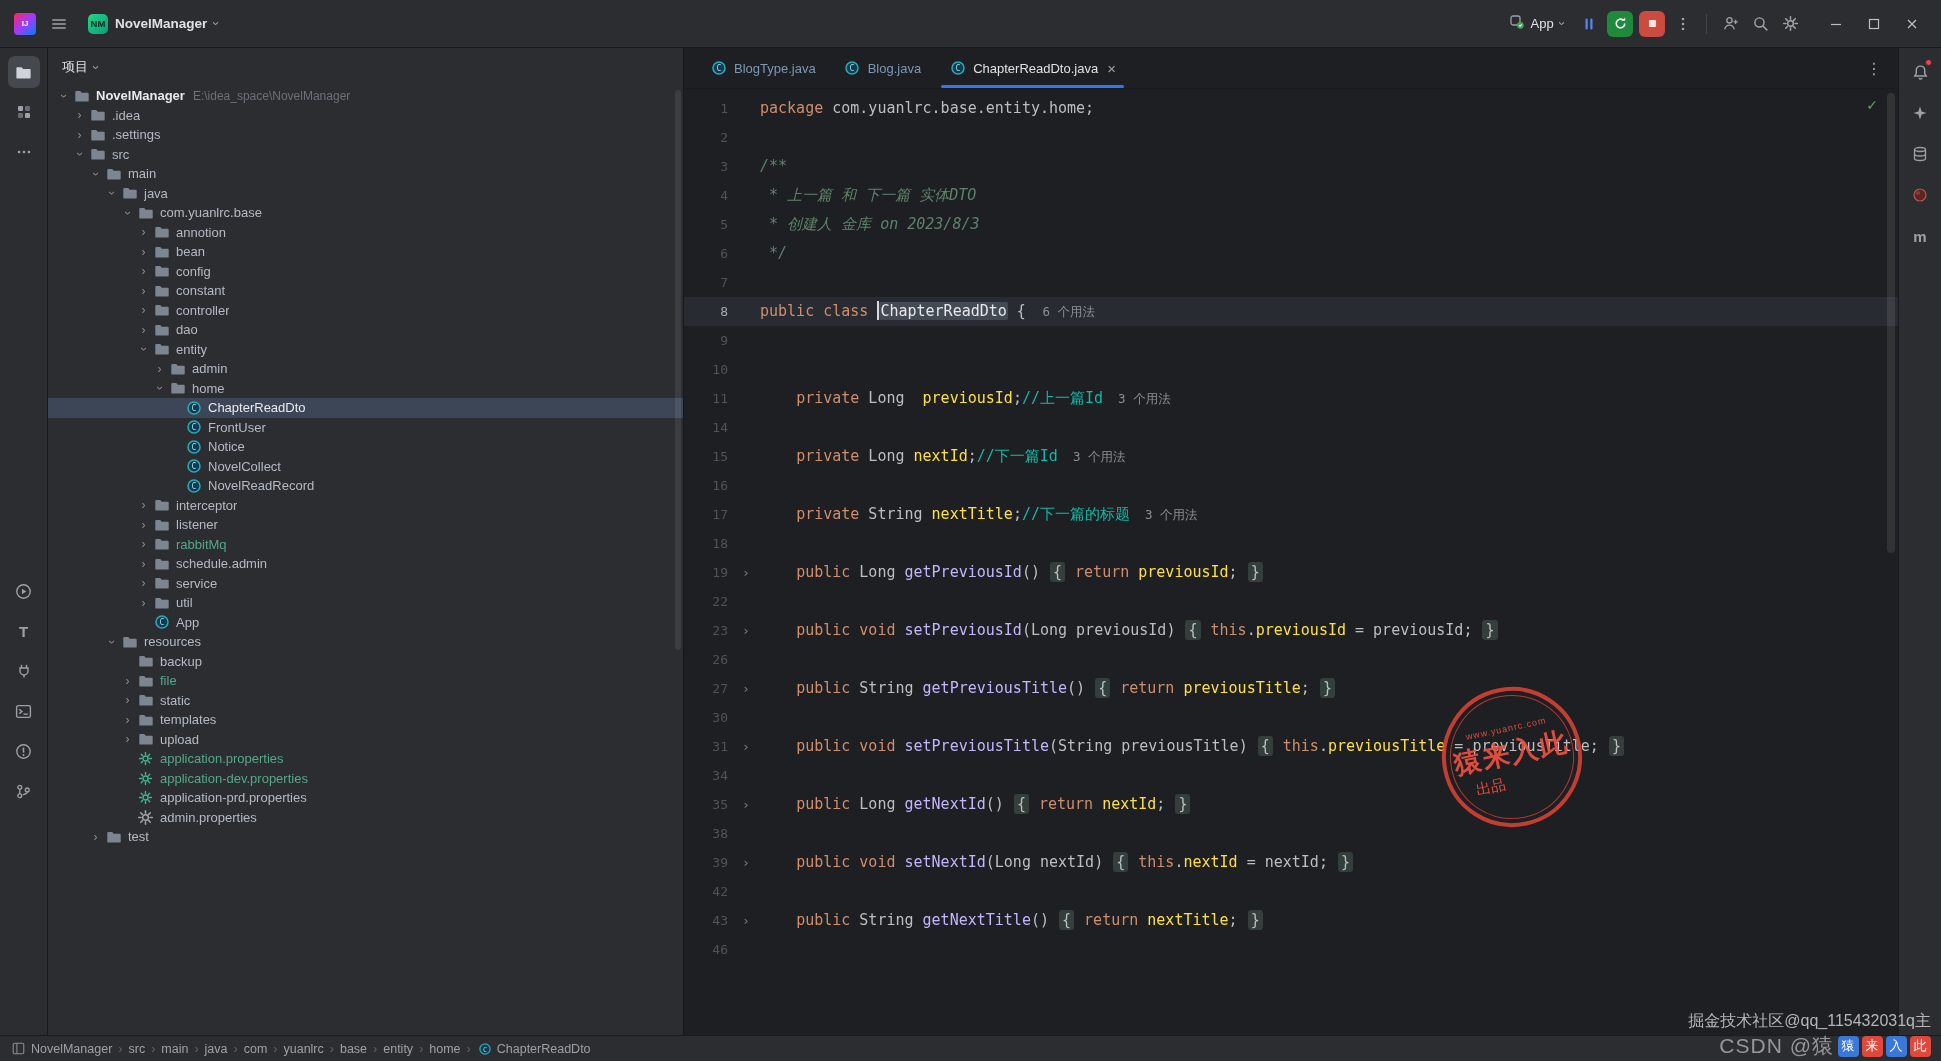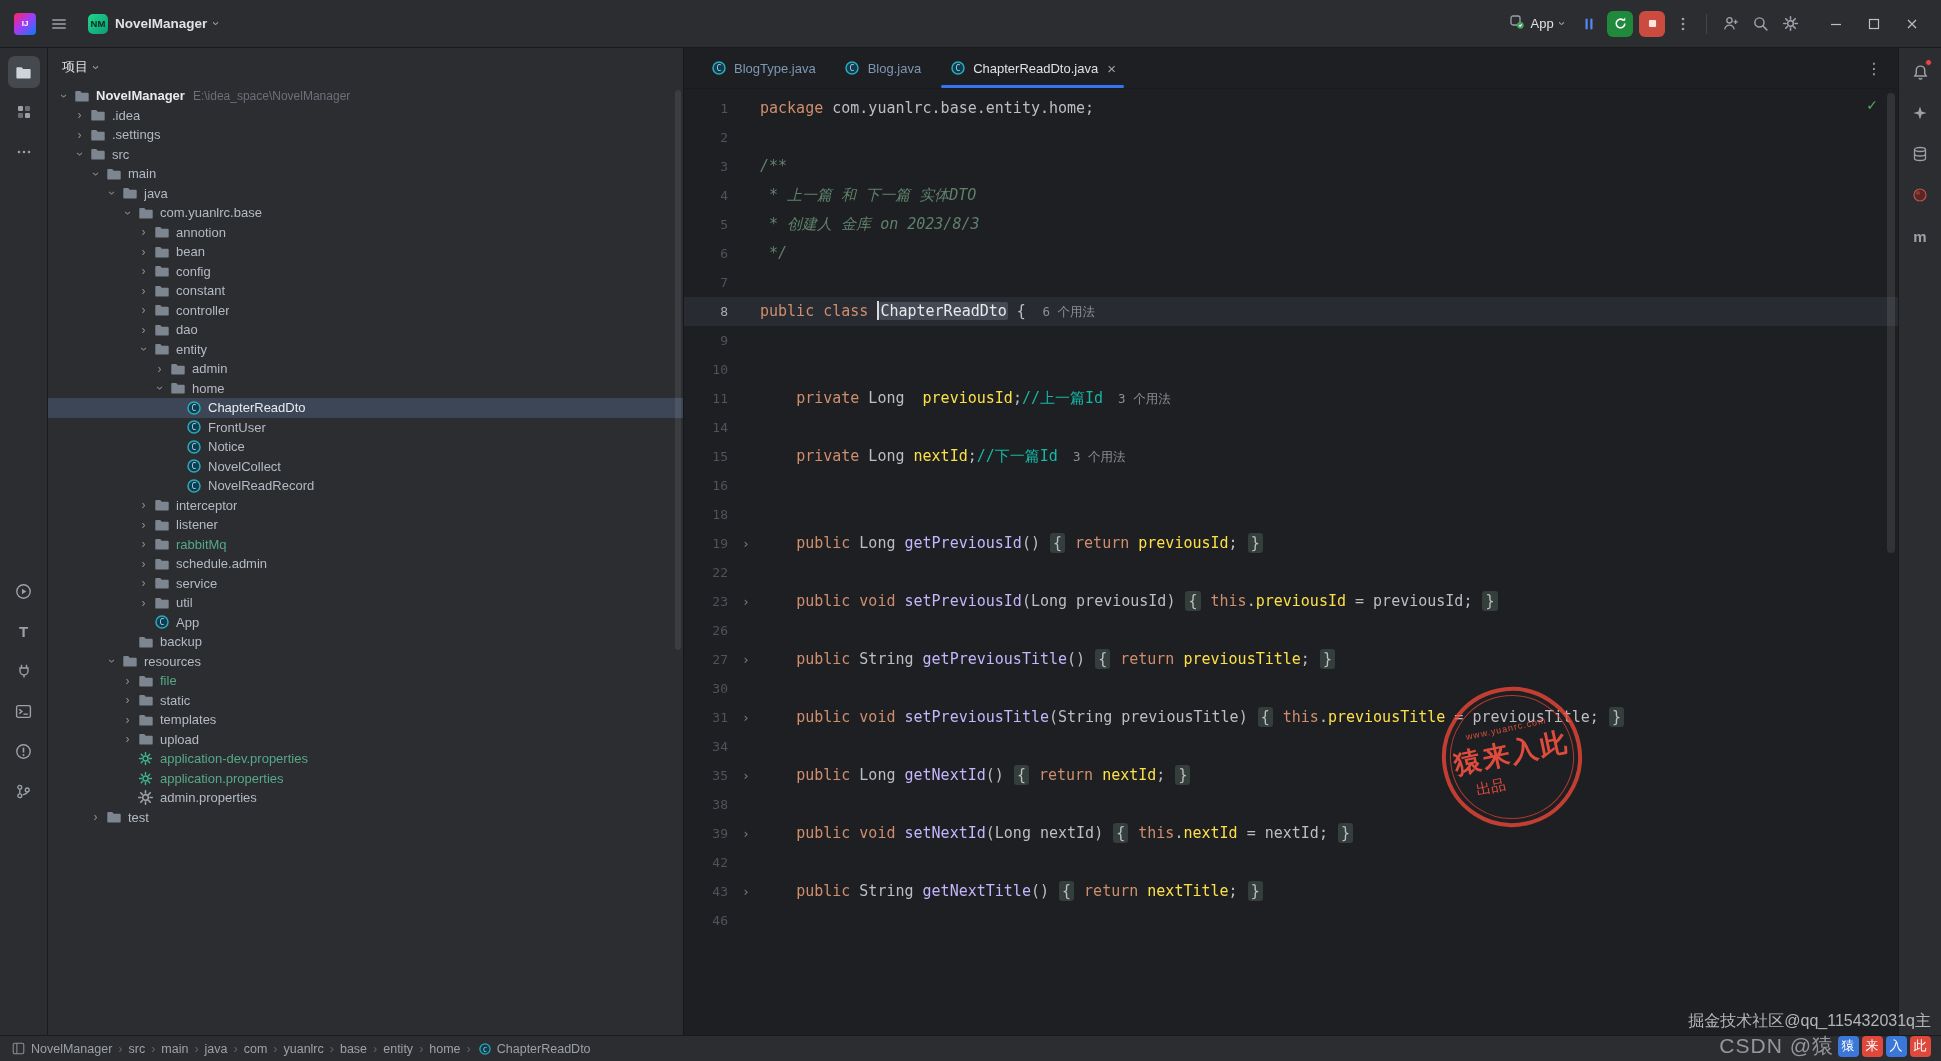--- a/index.html
+++ b/index.html
@@ -506,38 +506,38 @@
           <div class="trow" data-name="tree-item-app" style="padding-left: 88px;">
             <span class="tchev" data-name="tree-chevron-spacer"></span>
             <span class="ticon16" data-name="class-icon">
               <svg width="16" height="16" viewBox="0 0 16 16">
                 <circle cx="8" cy="8" r="6" fill="#103b52" stroke="#2aacb8" stroke-width="1.5"></circle>
                 <text x="8" y="11.2" text-anchor="middle" font-size="8" font-family="DejaVu Sans Mono, monospace" fill="#a8dde8">C</text>
               </svg>
             </span>
             <span class="tlbl" data-name="tree-item-label">App</span>
           </div>
-          <div class="trow" data-name="tree-item-backup" style="padding-left: 72px;">
-            <span class="tchev" data-name="tree-chevron-spacer"></span>
-            <span class="ticon16" data-name="folder-icon">
-              <svg width="16" height="16" viewBox="0 0 16 16">
-                <path d="M2.2 3h4l1.5 1.8h6.1c.5 0 .9.4.9.9v7c0 .5-.4.9-.9.9H2.2c-.5 0-.9-.4-.9-.9V3.9c0-.5.4-.9.9-.9z" fill="#7d8591"></path>
-              </svg>
-            </span>
-            <span class="tlbl" data-name="tree-item-label">backup</span>
-          </div>
           <div class="trow" data-name="tree-item-resources" style="padding-left: 56px;">
             <span class="tchev open" data-name="tree-chevron-icon">›</span>
             <span class="ticon16" data-name="folder-icon">
               <svg width="16" height="16" viewBox="0 0 16 16">
                 <path d="M2.2 3h4l1.5 1.8h6.1c.5 0 .9.4.9.9v7c0 .5-.4.9-.9.9H2.2c-.5 0-.9-.4-.9-.9V3.9c0-.5.4-.9.9-.9z" fill="#7d8591"></path>
               </svg>
             </span>
             <span class="tlbl" data-name="tree-item-label">resources</span>
           </div>
+          <div class="trow" data-name="tree-item-backup" style="padding-left: 72px;">
+            <span class="tchev" data-name="tree-chevron-spacer"></span>
+            <span class="ticon16" data-name="folder-icon">
+              <svg width="16" height="16" viewBox="0 0 16 16">
+                <path d="M2.2 3h4l1.5 1.8h6.1c.5 0 .9.4.9.9v7c0 .5-.4.9-.9.9H2.2c-.5 0-.9-.4-.9-.9V3.9c0-.5.4-.9.9-.9z" fill="#7d8591"></path>
+              </svg>
+            </span>
+            <span class="tlbl" data-name="tree-item-label">backup</span>
+          </div>
           <div class="trow" data-name="tree-item-file" style="padding-left: 72px;">
             <span class="tchev" data-name="tree-chevron-icon">›</span>
             <span class="ticon16" data-name="folder-icon">
               <svg width="16" height="16" viewBox="0 0 16 16">
                 <path d="M2.2 3h4l1.5 1.8h6.1c.5 0 .9.4.9.9v7c0 .5-.4.9-.9.9H2.2c-.5 0-.9-.4-.9-.9V3.9c0-.5.4-.9.9-.9z" fill="#7d8591"></path>
               </svg>
             </span>
             <span class="tlbl" data-name="tree-item-label" style="color: rgb(86, 168, 137);">file</span>
           </div>
           <div class="trow" data-name="tree-item-static" style="padding-left: 72px;">
@@ -560,43 +560,55 @@
           </div>
           <div class="trow" data-name="tree-item-upload" style="padding-left: 72px;">
             <span class="tchev" data-name="tree-chevron-icon">›</span>
             <span class="ticon16" data-name="folder-icon">
               <svg width="16" height="16" viewBox="0 0 16 16">
                 <path d="M2.2 3h4l1.5 1.8h6.1c.5 0 .9.4.9.9v7c0 .5-.4.9-.9.9H2.2c-.5 0-.9-.4-.9-.9V3.9c0-.5.4-.9.9-.9z" fill="#7d8591"></path>
               </svg>
             </span>
             <span class="tlbl" data-name="tree-item-label">upload</span>
           </div>
-          <div class="trow" data-name="tree-item-application-dev-properties" style="padding-left: 72px;">
+          <div class="trow" data-name="tree-item-application-properties" style="padding-left: 72px;">
             <span class="tchev" data-name="tree-chevron-spacer"></span>
             <span class="ticon16" data-name="gear-teal-icon">
               <svg width="15" height="15" viewBox="0 0 16 16">
                 <g stroke="#3fb68b" stroke-width="1.5" fill="none" stroke-linecap="round">
                   <circle cx="8" cy="8" r="2.7"></circle>
                   <path d="M8 1.6v2.1M8 12.3v2.1M1.6 8h2.1M12.3 8h2.1M3.5 3.5l1.5 1.5M11 11l1.5 1.5M12.5 3.5L11 5M5 11l-1.5 1.5"></path>
                 </g>
               </svg>
             </span>
-            <span class="tlbl" data-name="tree-item-label" style="color: rgb(86, 168, 137);">application-dev.properties</span>
-          </div>
-          <div class="trow" data-name="tree-item-application-properties" style="padding-left: 72px;">
+            <span class="tlbl" data-name="tree-item-label" style="color: rgb(86, 168, 137);">application.properties</span>
+          </div>
+          <div class="trow" data-name="tree-item-application-dev-properties" style="padding-left: 72px;">
             <span class="tchev" data-name="tree-chevron-spacer"></span>
             <span class="ticon16" data-name="gear-teal-icon">
               <svg width="15" height="15" viewBox="0 0 16 16">
                 <g stroke="#3fb68b" stroke-width="1.5" fill="none" stroke-linecap="round">
                   <circle cx="8" cy="8" r="2.7"></circle>
                   <path d="M8 1.6v2.1M8 12.3v2.1M1.6 8h2.1M12.3 8h2.1M3.5 3.5l1.5 1.5M11 11l1.5 1.5M12.5 3.5L11 5M5 11l-1.5 1.5"></path>
                 </g>
               </svg>
             </span>
-            <span class="tlbl" data-name="tree-item-label" style="color: rgb(86, 168, 137);">application.properties</span>
+            <span class="tlbl" data-name="tree-item-label" style="color: rgb(86, 168, 137);">application-dev.properties</span>
+          </div>
+          <div class="trow" data-name="tree-item-application-prd-properties" style="padding-left: 72px;">
+            <span class="tchev" data-name="tree-chevron-spacer"></span>
+            <span class="ticon16" data-name="gear-teal-icon">
+              <svg width="15" height="15" viewBox="0 0 16 16">
+                <g stroke="#3fb68b" stroke-width="1.5" fill="none" stroke-linecap="round">
+                  <circle cx="8" cy="8" r="2.7"></circle>
+                  <path d="M8 1.6v2.1M8 12.3v2.1M1.6 8h2.1M12.3 8h2.1M3.5 3.5l1.5 1.5M11 11l1.5 1.5M12.5 3.5L11 5M5 11l-1.5 1.5"></path>
+                </g>
+              </svg>
+            </span>
+            <span class="tlbl" data-name="tree-item-label">application-prd.properties</span>
           </div>
           <div class="trow" data-name="tree-item-site-properties" style="padding-left: 72px;">
             <span class="tchev" data-name="tree-chevron-spacer"></span>
             <span class="ticon16" data-name="gear-icon">
               <svg width="17" height="17" viewBox="0 0 16 16">
                 <g stroke="#9da0a8" stroke-width="1.5" fill="none" stroke-linecap="round">
                   <circle cx="8" cy="8" r="2.7"></circle>
                   <path d="M8 1.6v2.1M8 12.3v2.1M1.6 8h2.1M12.3 8h2.1M3.5 3.5l1.5 1.5M11 11l1.5 1.5M12.5 3.5L11 5M5 11l-1.5 1.5"></path>
                 </g>
               </svg>
@@ -715,20 +727,25 @@
             </div>
             <div class="cline" data-name="code-line">
               <span class="lnum" data-name="line-number">15</span>
               <span class="fchev" data-name="fold-gutter"></span>
               <span class="ctext" data-name="code-text"><span class="tk-pl">    </span><span class="tk-kw">private</span><span class="tk-pl"> Long </span><span class="tk-fld">nextId</span><span class="tk-pl">;</span><span class="tk-cmt">//下一篇Id</span><span class="tk-hint">  3 个用法</span></span>
             </div>
             <div class="cline" data-name="code-line">
               <span class="lnum" data-name="line-number">16</span>
               <span class="fchev" data-name="fold-gutter"></span>
               <span class="ctext" data-name="code-text"></span>
+            </div>
+            <div class="cline" data-name="code-line">
+              <span class="lnum" data-name="line-number">17</span>
+              <span class="fchev" data-name="fold-gutter"></span>
+              <span class="ctext" data-name="code-text"><span class="tk-pl">    </span><span class="tk-kw">private</span><span class="tk-pl"> String </span><span class="tk-fld">nextTitle</span><span class="tk-pl">;</span><span class="tk-cmt">//下一篇的标题</span><span class="tk-hint">  3 个用法</span></span>
             </div>
             <div class="cline" data-name="code-line">
               <span class="lnum" data-name="line-number">18</span>
               <span class="fchev" data-name="fold-gutter"></span>
               <span class="ctext" data-name="code-text"></span>
             </div>
             <div class="cline" data-name="code-line">
               <span class="lnum" data-name="line-number">19</span>
               <span class="fchev" data-name="fold-chevron-icon">›</span>
               <span class="ctext" data-name="code-text"><span class="tk-pl">    </span><span class="tk-kw">public</span><span class="tk-pl"> Long </span><span class="tk-mth">getPreviousId</span><span class="tk-pl">() </span><span class="tk-fb">{</span><span class="tk-pl"> </span><span class="tk-kw">return</span><span class="tk-pl"> </span><span class="tk-fld">previousId</span><span class="tk-pl">; </span><span class="tk-fb">}</span></span>

